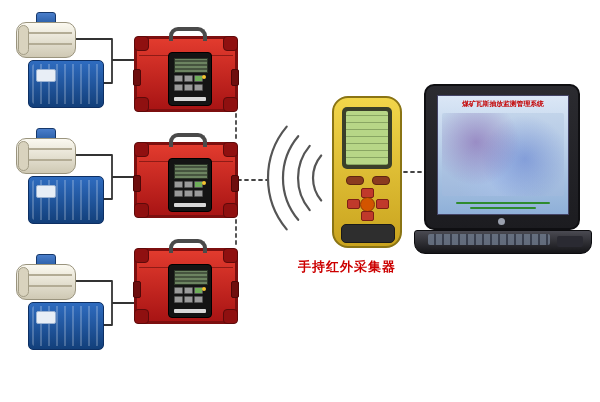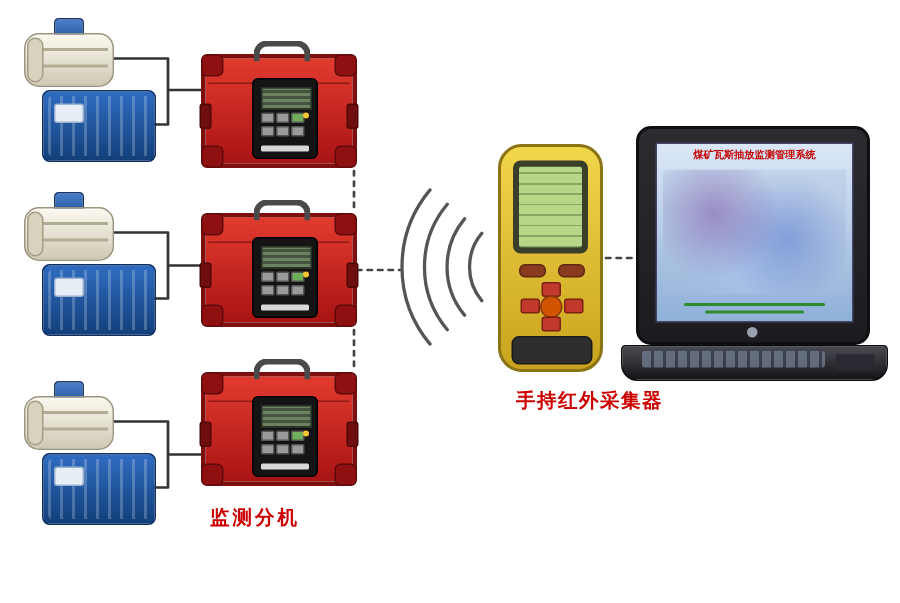--- a/index.html
+++ b/index.html
@@ -223,16 +223,15 @@
       <div class="lap-greenline" style="left:18px;bottom:10px;width:94px;"></div>
       <div class="lap-greenline" style="left:32px;bottom:5px;width:66px;"></div>
     </div>
     <div class="lap-logo"></div>
   </div>
   <div class="abs laptop-base" style="left:414px;top:230px;">
     <div class="lap-kbd"></div>
     <div class="lap-pad"></div>
   </div>
 
-  <div class="red-label" style="left:140px;top:336px;">监测分机</div>
-  <div class="red-label" style="left:298px;top:258px;letter-spacing:1px;margin-left:46px;">手持红外采集器</div>
+  <div class="red-label" style="left:298px;top:258px;letter-spacing:1px;">手持红外采集器</div>
 
 </div>
 
 </body></html>

